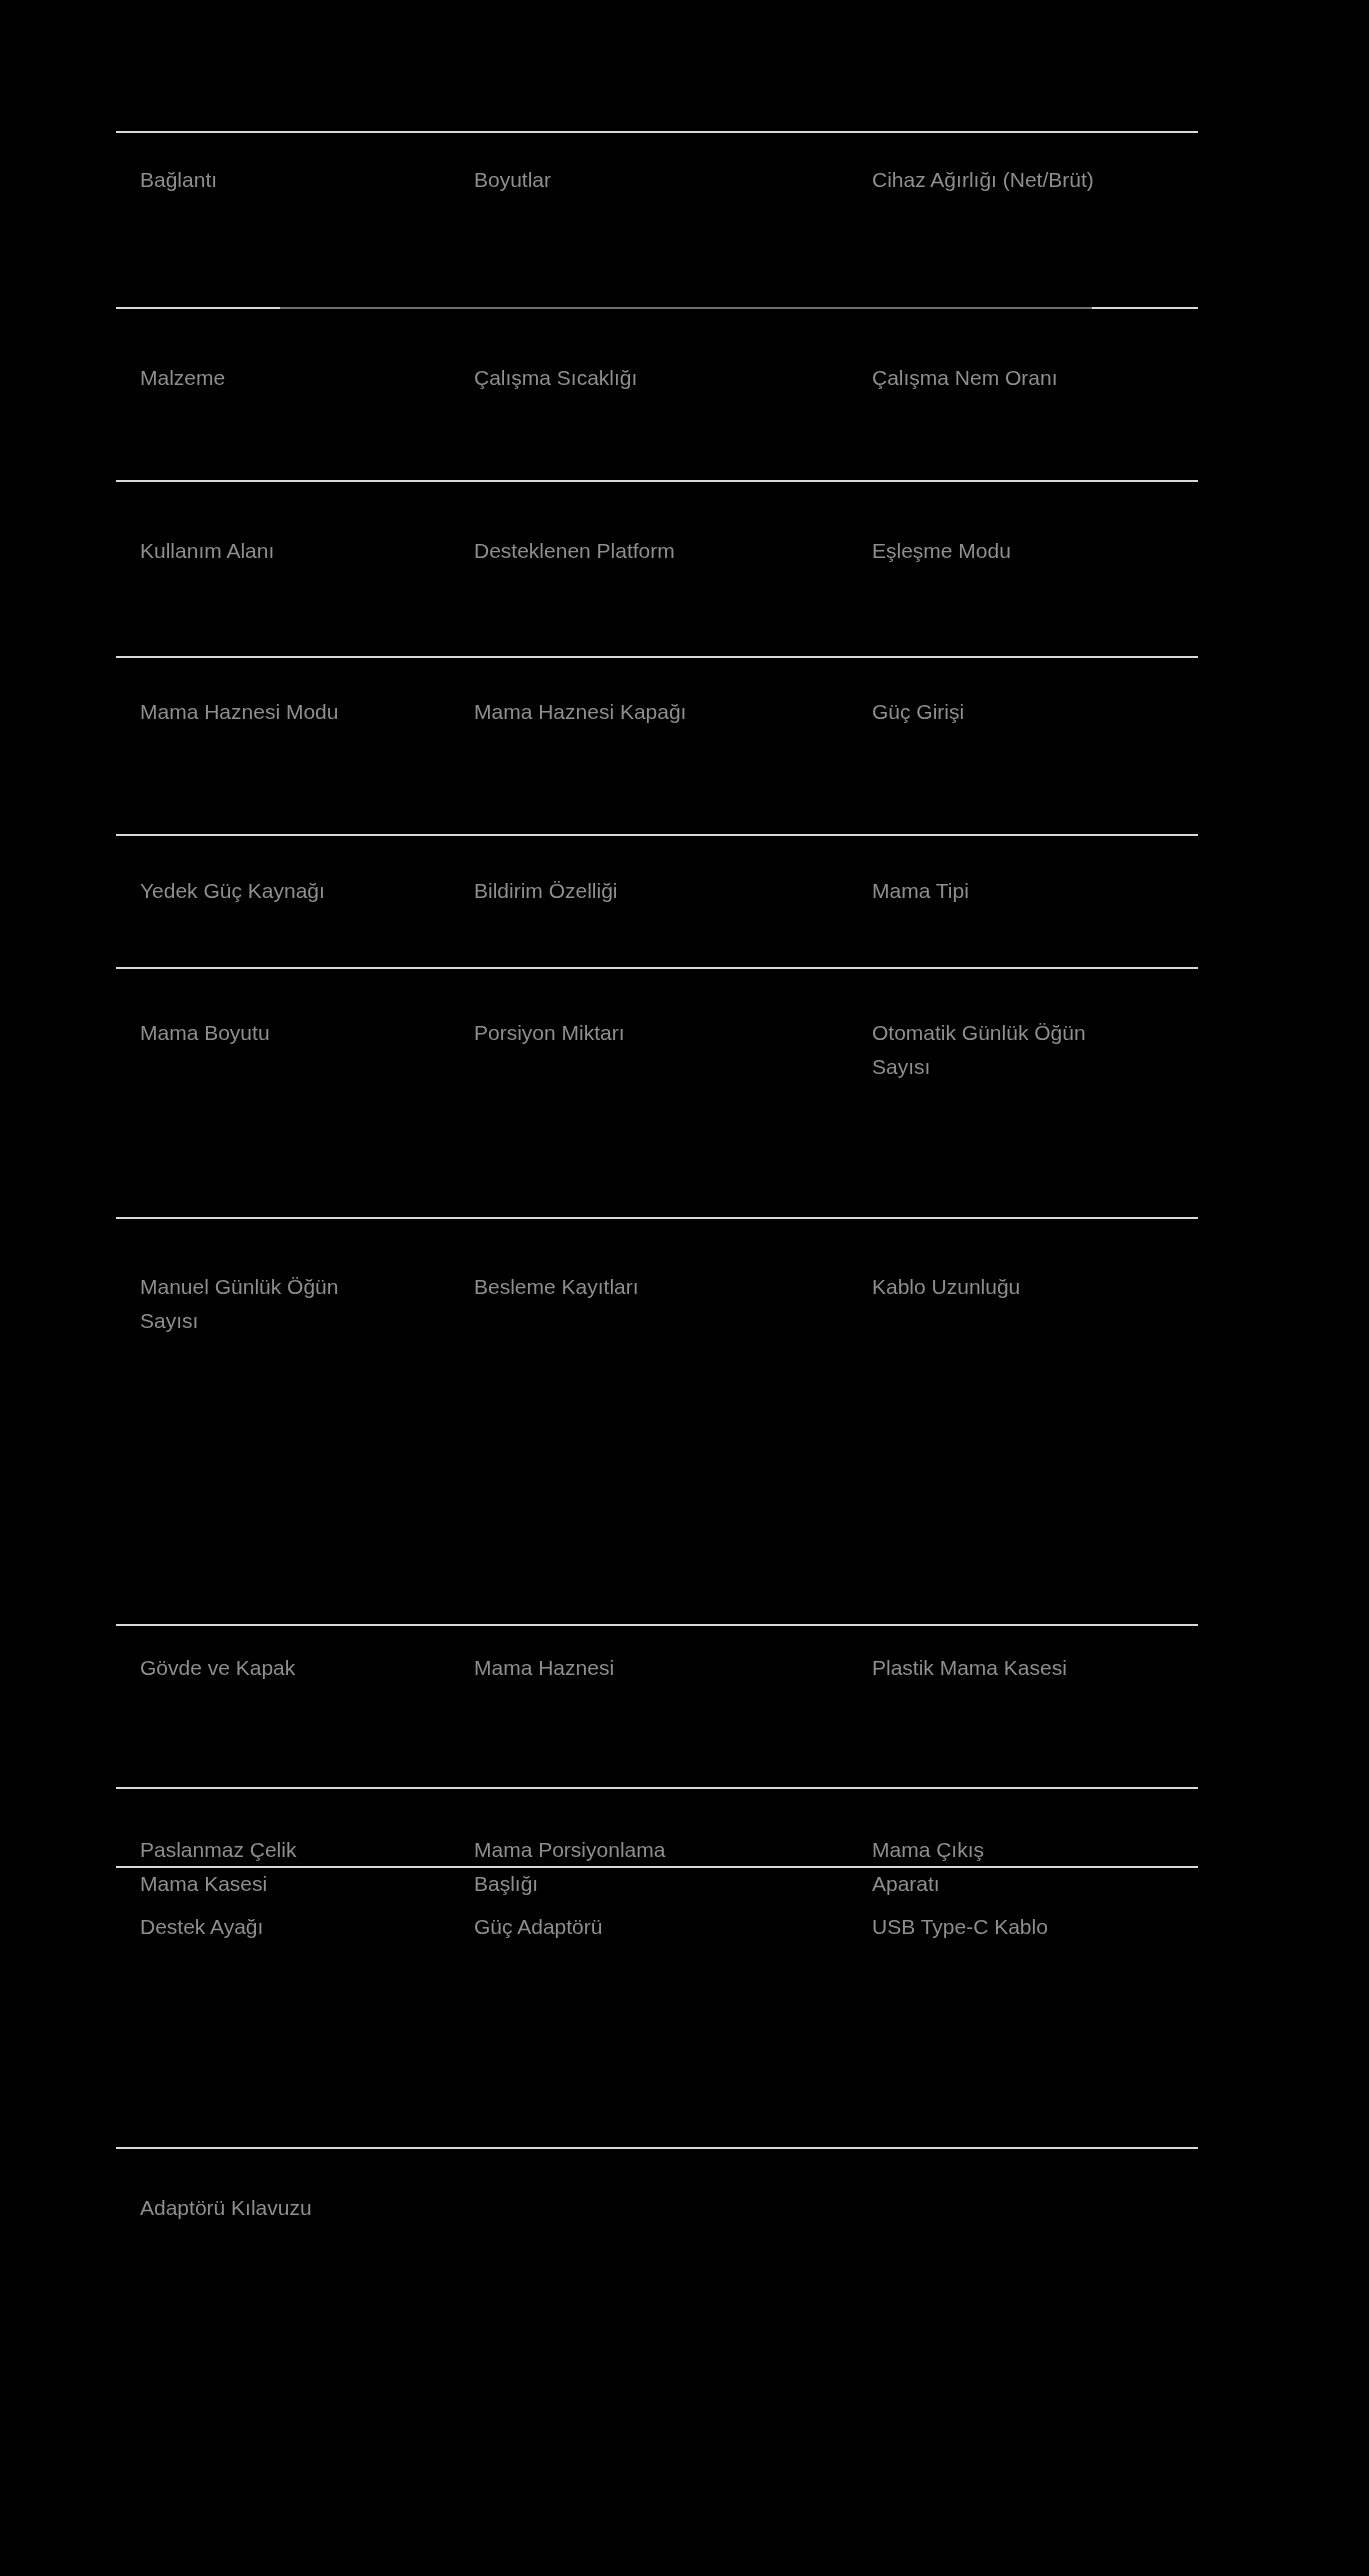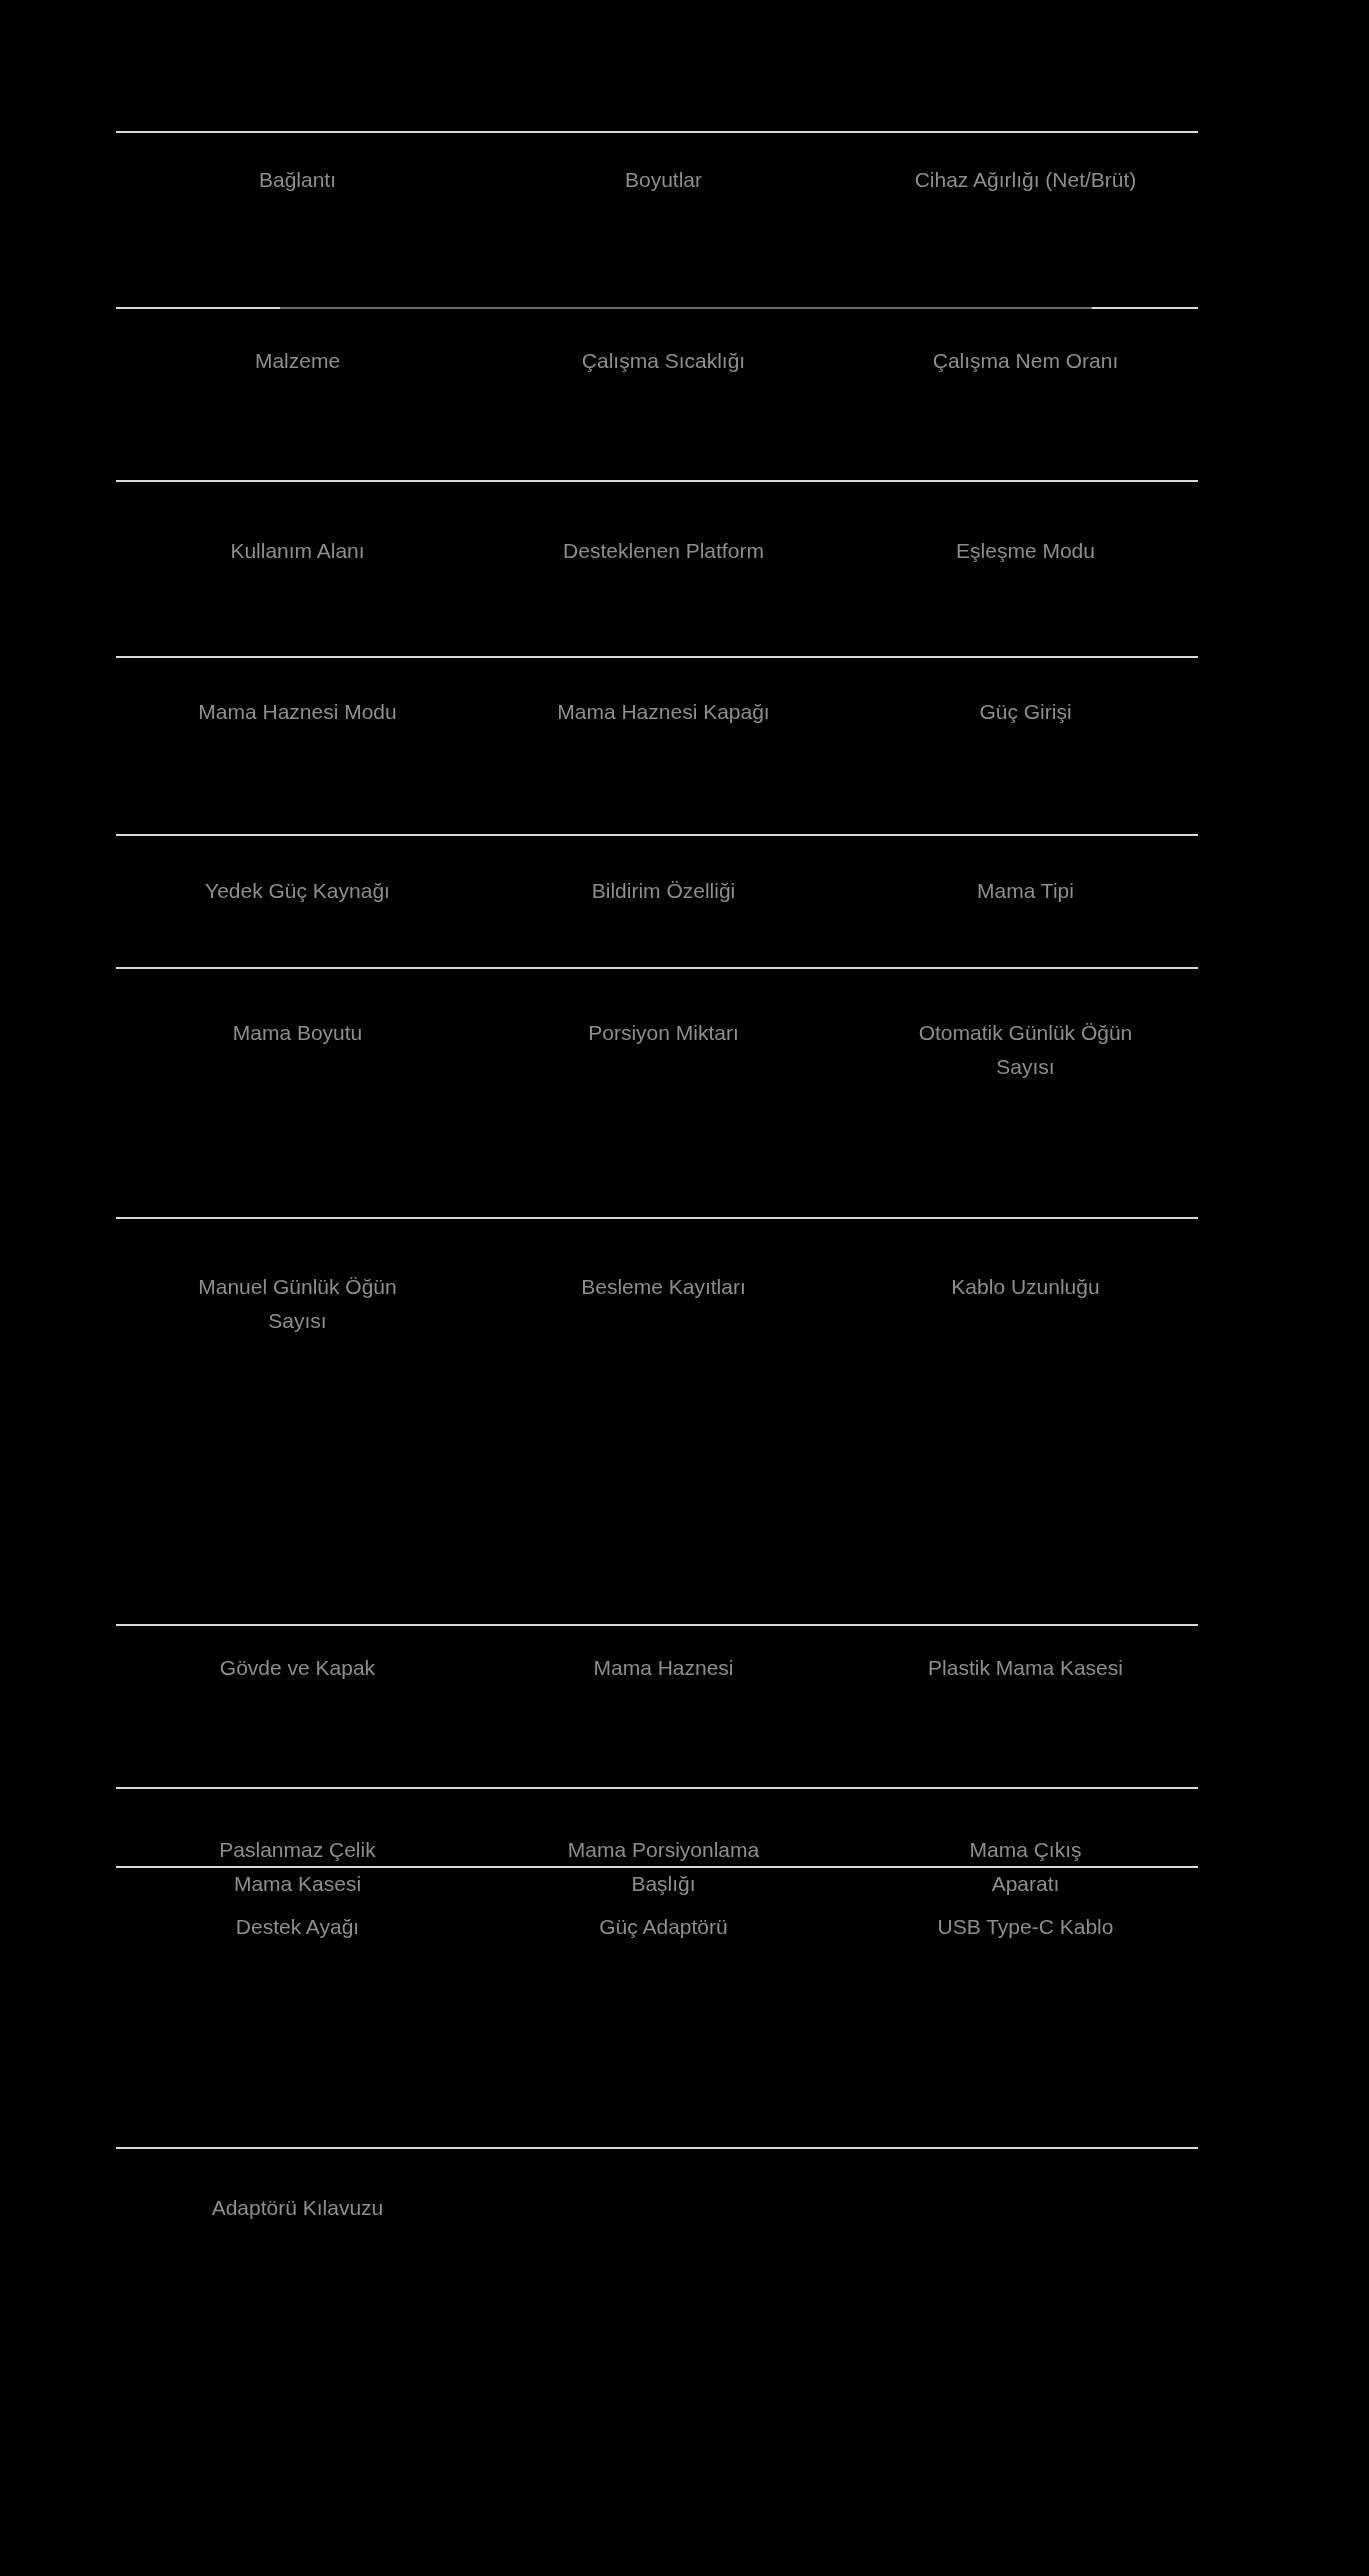--- a/index.html
+++ b/index.html
@@ -7,21 +7,21 @@
     --label:#8e8e8e;
     --line:#d9d9d9;
     --line-dim:#6e6e6e;
   }
   html,body{margin:0;padding:0;background:var(--bg);}
   body{
     font-family:"Liberation Sans","DejaVu Sans",sans-serif;
     width:1369px;height:2576px;position:relative;overflow:hidden;
   }
   .canvas{position:absolute;inset:0;background:var(--bg);}
-  .row{position:absolute;left:116px;width:1082px;text-align:center;}
+  .row{position:absolute;left:116px;width:1082px;}
   .divider{height:1.9px;width:100%;background:var(--line);}
   .divider.progress{
     background:linear-gradient(to right,
       var(--line) 0px,var(--line) 164px,
       var(--line-dim) 164px,var(--line-dim) 976px,
       var(--line) 976px,var(--line) 1082px);
   }
   .cells{
     display:grid;
     grid-template-columns:334px 398px 1fr;
@@ -30,21 +30,21 @@
   }
   .cell{
     color:var(--label);
     font-size:21px;
     line-height:34px;
     white-space:pre-line;
     padding-right:19px;
   }
   
   .r1{top:131px}  .r1 .cells{padding-top:30px}
-  .r2{top:307px}  .r2 .cells{padding-top:35px}
+  .r2{top:307px}  .r2 .cells{padding-top:52px}
   .r3{top:480px}  .r3 .cells{padding-top:52px}
   .r4{top:656px}  .r4 .cells{padding-top:37px}
   .r5{top:834px}  .r5 .cells{padding-top:38px}
   .r6{top:967px} .r6 .cells{padding-top:47px}
   .r7{top:1217px} .r7 .cells{padding-top:51px}
   .r8{top:1624px} .r8 .cells{padding-top:25px}
   .r9{top:1787px} .r9 .cells{padding-top:44px}
   .r10{top:1866px}.r10 .cells{padding-top:42px}
   .r11{top:2147px}.r11 .cells{padding-top:42px}
 </style>

